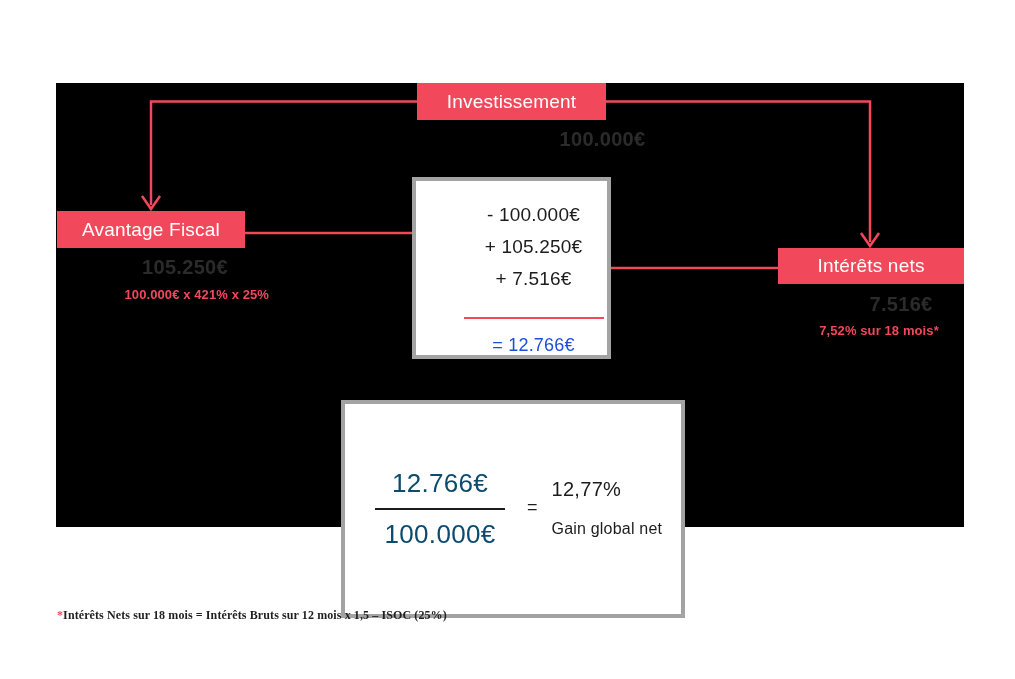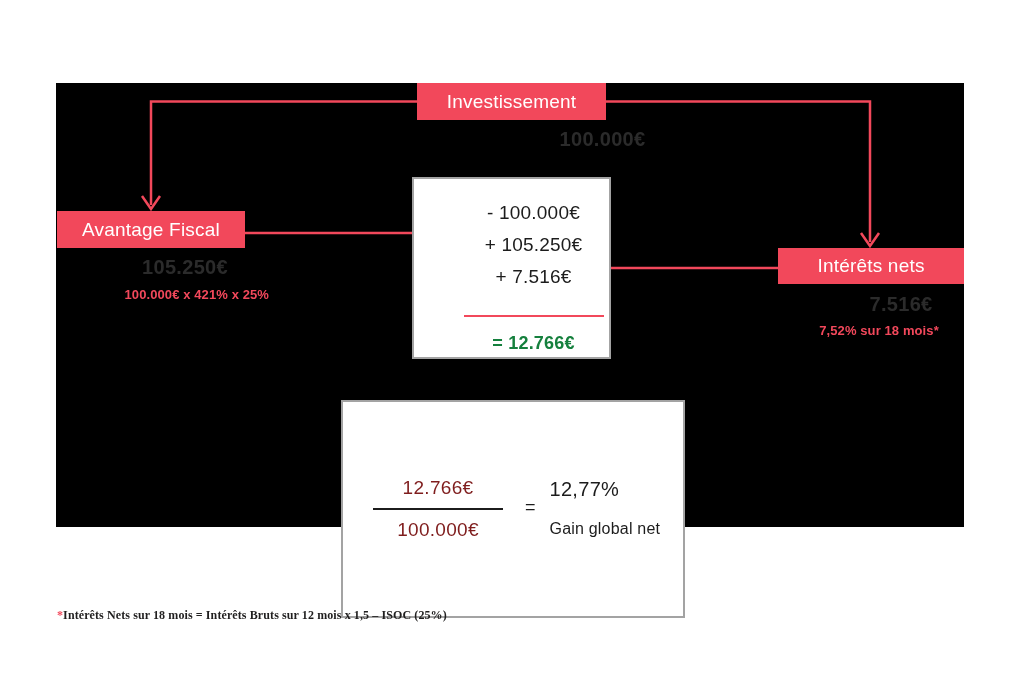--- a/index.html
+++ b/index.html
@@ -75,21 +75,21 @@
     white-space: nowrap;
     letter-spacing: 0.1px;
   }
   #note-avantage { left: 25px;  top: 204px; width: 188px; text-align: right; }
   #note-interets { left: 730px; top: 240px; width: 186px; text-align: center; }
 
   
   .white-box {
     position: absolute;
     background: #FFFFFF;
-    border: 2px solid #a3a3a3;
+    border: 4px solid #a3a3a3;
     box-sizing: border-box;
     padding-left: 44px;
   }
   #box-calc {
     left: 356px; top: 94px; width: 199px; height: 182px;
   }
   #box-ratio {
     left: 285px; top: 317px; width: 344px; height: 218px;
   }
 
@@ -108,42 +108,42 @@
   }
   .calc-rule {
     width: 140px;
     height: 2px;
     background: #F2485B;
     margin: 22px auto 0 auto;
   }
   .calc-total {
     margin-top: 16px;
     text-align: center;
-    color: #15803d;
+    color: #1d4ed8;
     font-size: 18px;
-    font-weight: 700;
+    font-weight: 400;
     letter-spacing: 0.2px;
   }
 
   
   .ratio-wrap {
     position: absolute;
     left: 0; top: 0;
     width: 100%; height: 100%;
     display: flex;
     align-items: center;
     justify-content: flex-start;
   }
   .fraction {
     margin-left: 30px;
     text-align: center;
   }
   .frac-num, .frac-den {
-    color: #7f1d1d;
-    font-size: 19px;
+    color: #0c4a6e;
+    font-size: 26px;
     letter-spacing: 0.3px;
     white-space: nowrap;
     padding: 0 6px;
   }
   .frac-num { margin-bottom: 9px; }
   .frac-den { margin-top: 9px; }
   .frac-bar {
     height: 2px;
     background: #1C1C1C;
     width: 130px;

